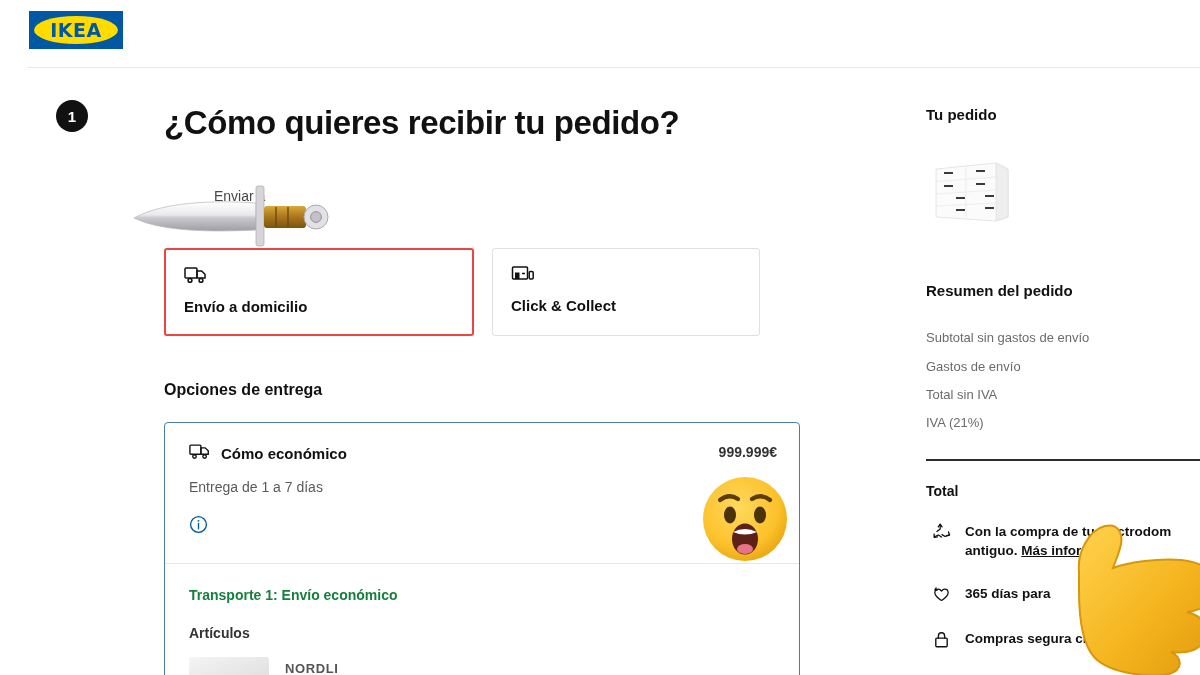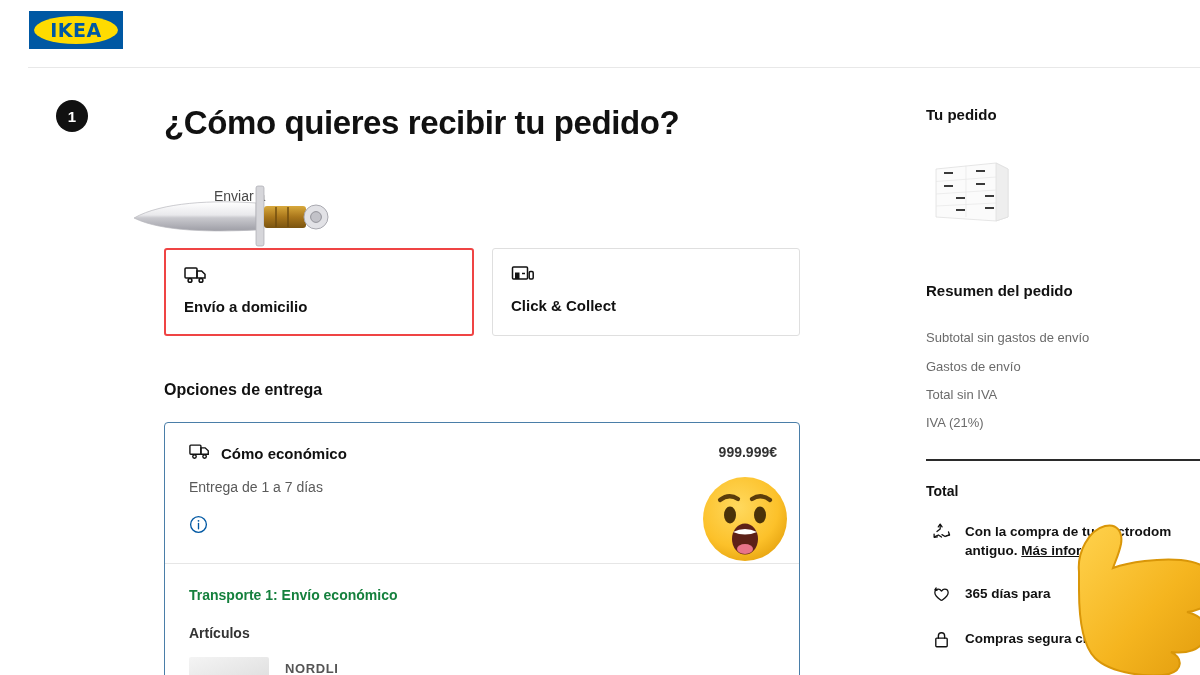--- a/index.html
+++ b/index.html
@@ -61,21 +61,21 @@
   .method-card {
     position: absolute; top: 248px;
     height: 88px; background: #ffffff;
     border: 1px solid #dfdfdf; border-radius: 3px;
     padding: 16px 18px;
   }
   .method-card.selected {
     border: 2px solid #ef4444;
   }
   #card-home { left: 164px; width: 310px; }
-  #card-collect { left: 492px; width: 308px; }
+  #card-collect { left: 492px; width: 268px; }
   .method-icon { display: block; margin-bottom: 10px; }
   .method-label {
     font-size: 15px; font-weight: 700; color: #111111; white-space: nowrap;
   }
 
   .section-title {
     position: absolute; left: 164px; top: 381px;
     font-size: 16px; font-weight: 700; color: #111111;
   }
 

